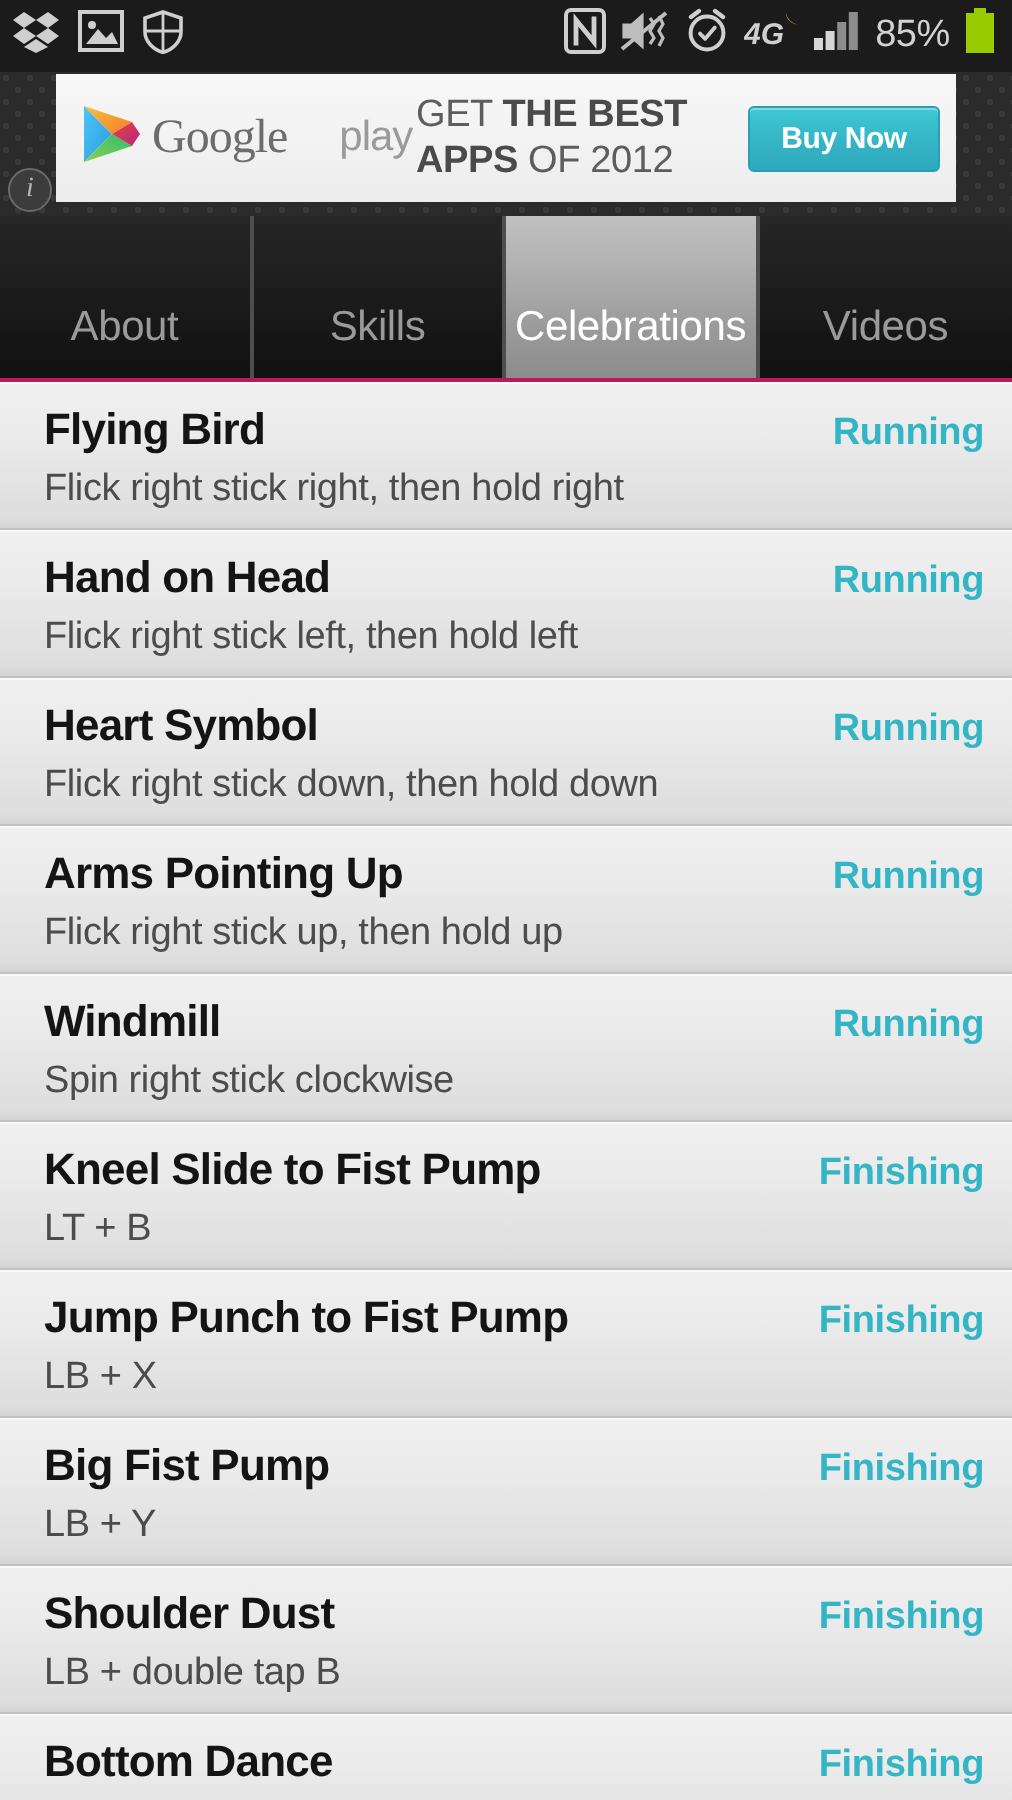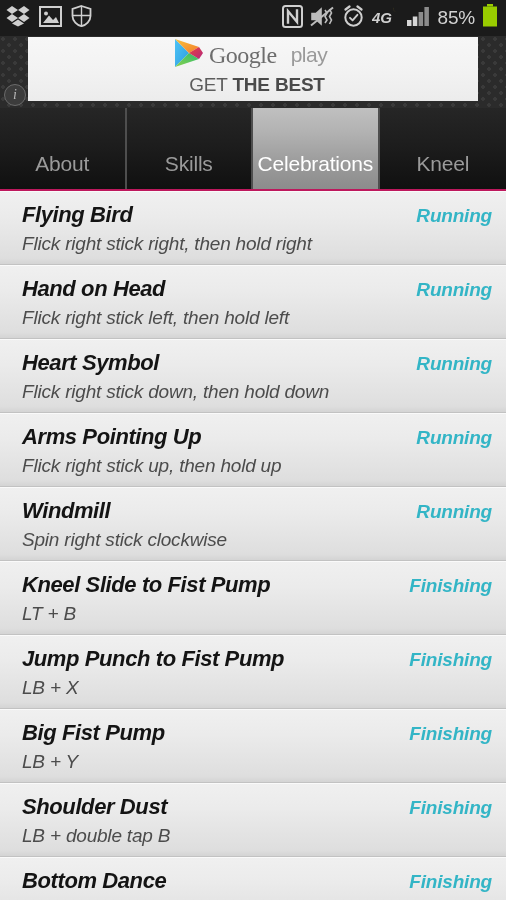--- a/index.html
+++ b/index.html
@@ -64,35 +64,34 @@
     position: absolute;
     left: 28px;
     top: 1px;
     width: 450px;
     height: 64px;
     background: linear-gradient(180deg,#f7f7f7 0%, #f2f2f2 55%, #ececec 100%);
     display: flex;
     align-items: center;
     padding: 0 8px 0 12px;
     overflow: hidden;
-    flex-direction: column;
   }
   .ad-logo { display: flex; align-items: center; gap: 6px; width: 164px; flex: 0 0 auto;}
   .gp-word {
     font-family: "Liberation Serif", serif;
     font-size: 24px;
     color: #6d6d6d;
     letter-spacing: -0.5px;
   }
   .gp-play {
     font-family: "Liberation Sans", sans-serif;
     font-size: 21px;
     color: #9a9a9a;
     letter-spacing: -0.5px;
-    margin-left: 8px;
+    margin-left: 20px;
   }
   .ad-copy {
     flex: 1 1 auto;
     color: #5d5d5d;
     font-size: 19px;
     line-height: 23px;
     padding-left: 4px;
     letter-spacing: -0.2px;
   }
   .ad-copy .b { font-weight: bold; color: #4a4a4a; }
@@ -160,21 +159,20 @@
     height: 715px;
     overflow: hidden;
   }
   .row {
     position: relative;
     height: 74px;
     padding: 11px 14px 0 22px;
     background: linear-gradient(180deg,#f0f0f0 0%, #ebebeb 35%, #dedede 92%, #d4d4d4 100%);
     border-bottom: 1px solid #c2c2c2;
     box-shadow: inset 0 1px 0 #fafafa;
-    font-style: italic;
   }
   .row-top {
     display: flex;
     align-items: baseline;
     justify-content: space-between;
   }
   .row-title {
     font-size: 22px;
     font-weight: bold;
     color: #141414;
@@ -335,21 +333,21 @@
 
       <div class="ad-cta">Buy Now</div>
     </div>
     <div class="ad-info">i</div>
   </div>
 
   <div class="tabbar">
     <div class="tab">About</div>
     <div class="tab">Skills</div>
     <div class="tab active">Celebrations</div>
-    <div class="tab">Kneel</div>
+    <div class="tab">Videos</div>
   </div>
 
   <div class="list">
 
     <div class="row">
       <div class="row-top">
         <span class="row-title">Flying Bird</span>
         <span class="row-status">Running</span>
       </div>
       <div class="row-sub">Flick right stick right, then hold right</div>

